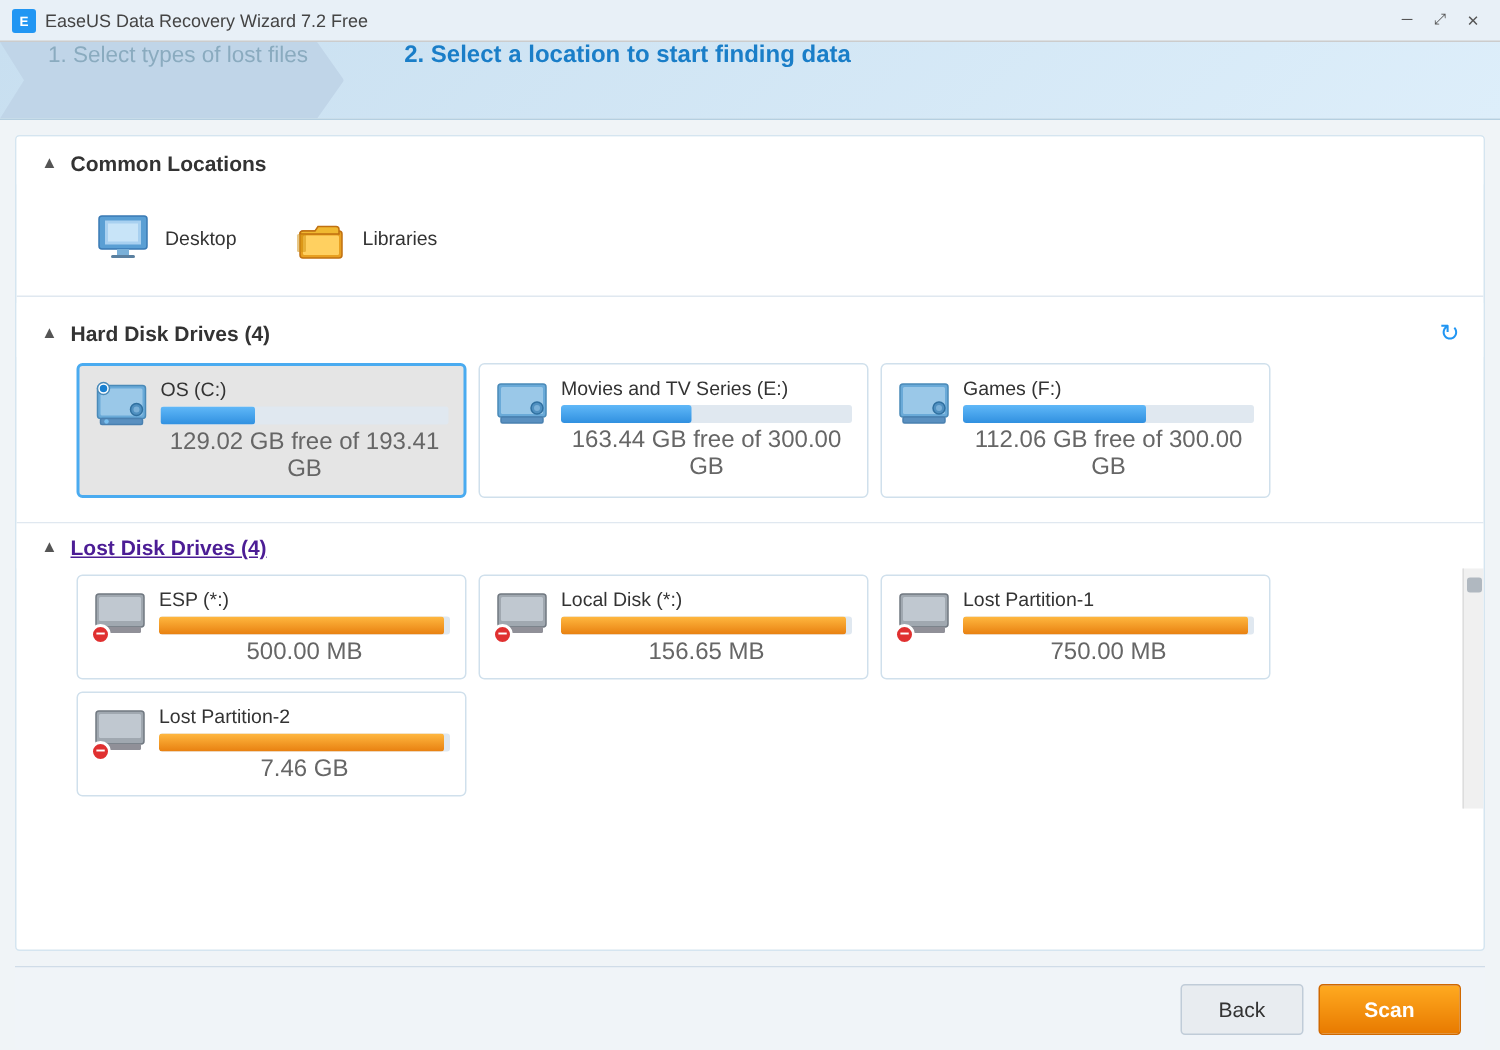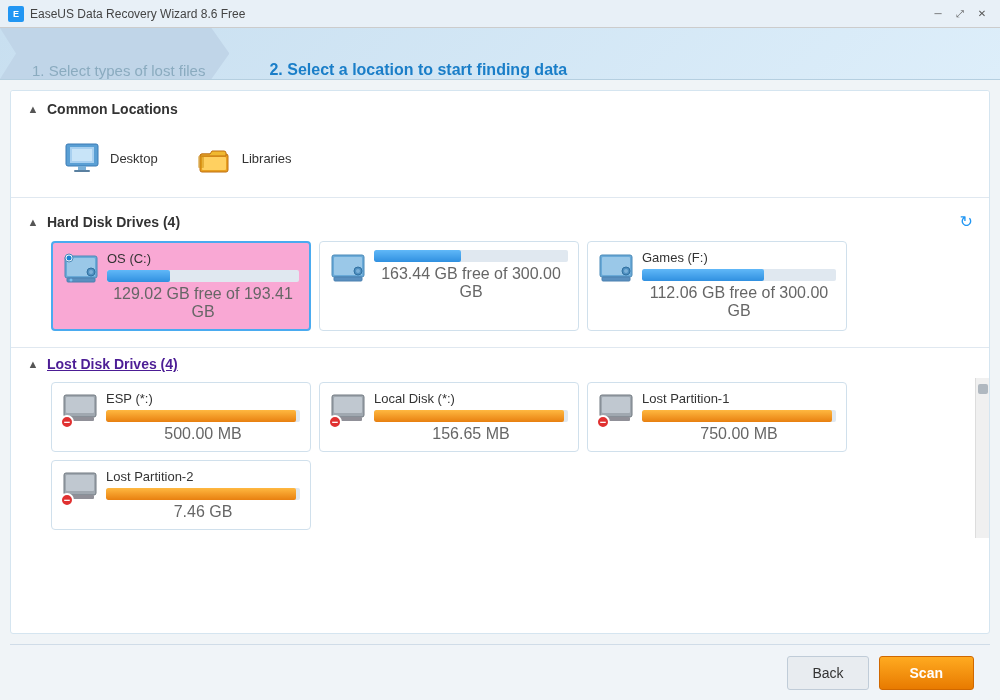--- a/index.html
+++ b/index.html
@@ -53,21 +53,21 @@
     
     .stepbar {
       height: 52px;
       background: linear-gradient(135deg, #c8dff0 0%, #ddeefa 100%);
       display: flex;
       align-items: center;
       border-bottom: 1px solid #b5cfe0;
     }
     .step {
       display: flex;
-      align-items: flex-end;
+      align-items: flex-start;
       height: 100%;
       padding: 0 24px;
       font-size: 15px;
       color: #7a9ab0;
       position: relative;
     }
     .step.inactive {
       background: #c0d5e8;
       clip-path: polygon(0 0, calc(100% - 18px) 0, 100% 50%, calc(100% - 18px) 100%, 0 100%, 16px 50%);
       padding-left: 32px;
@@ -137,21 +137,21 @@
       border-radius: 4px;
       cursor: pointer;
       display: flex;
       flex-direction: row;
       align-items: flex-start;
       gap: 8px;
       background: white;
     }
     .drive-item.selected {
       border: 2px solid #4aabf0;
-      background: #f9a8d4;
+      background: #e5e5e5;
     }
 
     .drive-icon {
       width: 36px; height: 36px;
       flex-shrink: 0;
       display: flex; align-items: center; justify-content: center;
       position: relative;
     }
 
     .drive-info {
@@ -236,21 +236,21 @@
       flex: 1;
       overflow-y: auto;
     }
     .content-scroll::-webkit-scrollbar { width: 0; }
   </style>
 </head>
 <body>
 
 <div class="titlebar">
   <div class="titlebar-icon">E</div>
-  <span class="titlebar-title">EaseUS Data Recovery Wizard 8.6 Free</span>
+  <span class="titlebar-title">EaseUS Data Recovery Wizard 7.2 Free</span>
   <div class="titlebar-controls">
     <div class="titlebar-btn">─</div>
     <div class="titlebar-btn">⤢</div>
     <div class="titlebar-btn close">✕</div>
   </div>
 </div>
 
 <div class="stepbar">
   <div class="step inactive">
     <span>1. Select types of lost files</span>
@@ -336,20 +336,21 @@
         <div class="drive-icon">
           <svg width="36" height="34" viewBox="0 0 36 34">
             <rect x="2" y="4" width="32" height="22" rx="2" fill="#6aaad8" stroke="#4a8ab8" stroke-width="1"></rect>
             <rect x="4" y="6" width="28" height="18" rx="1" fill="#9ac8e8"></rect>
             <circle cx="28" cy="20" r="4" fill="#5090c0" stroke="#3070a0" stroke-width="1"></circle>
             <circle cx="28" cy="20" r="2" fill="#7ab0d8"></circle>
             <rect x="4" y="26" width="28" height="4" rx="1" fill="#5a90c0" stroke="#4a80b0" stroke-width="1"></rect>
           </svg>
         </div>
         <div class="drive-info">
+          <div class="drive-name">Movies and TV Series (E:)</div>
           <div class="progress-bar-bg">
             <div class="progress-bar-fill blue" style="width: 45%"></div>
           </div>
           <div class="drive-size">163.44 GB free of 300.00 GB</div>
         </div>
       </div>
 
       <div class="drive-item">
         <div class="drive-icon">
           <svg width="36" height="34" viewBox="0 0 36 34">

